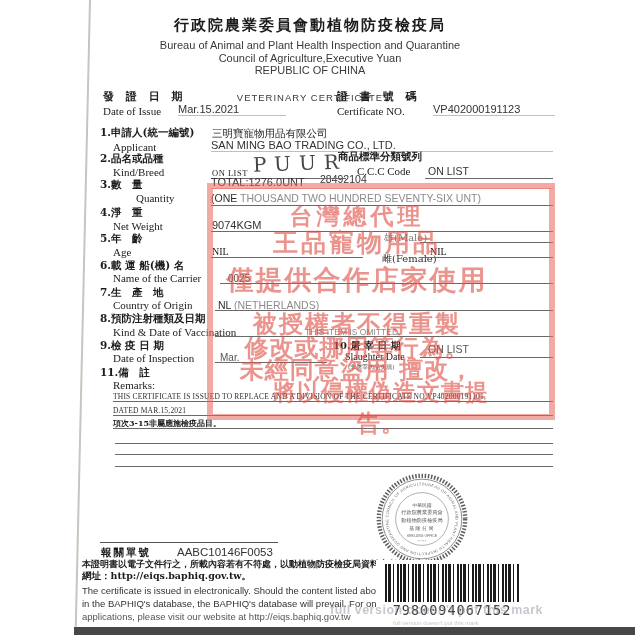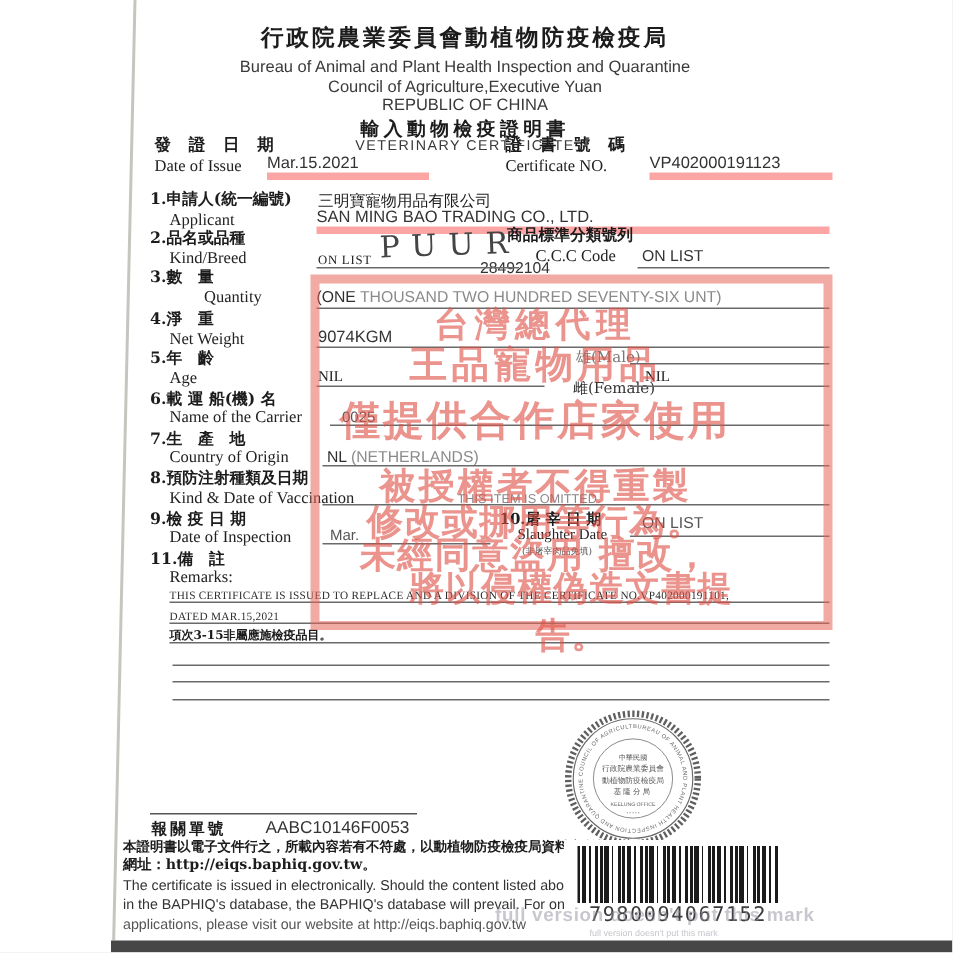--- a/index.html
+++ b/index.html
@@ -4,21 +4,21 @@
 <style>
   html,body{margin:0;padding:0;background:#e9e9e7;}
   .page{position:relative;width:635px;height:635px;background:#ffffff;overflow:hidden;
         font-family:"Liberation Sans",sans-serif;color:#222;}
   .abs{position:absolute;}
   .zh{font-family:"DejaVu Serif","Liberation Serif",serif;font-weight:bold;color:#1c1c1c;}
   .ens{font-family:"Liberation Serif",serif;color:#222;}
   .val{font-family:"Liberation Sans",sans-serif;color:#333;}
   .line{position:absolute;height:1px;background:#6a6a6a;}
   .hdr{position:absolute;left:80px;width:460px;text-align:center;}
-  .ulv{display:inline-block;border-bottom:5px solid #fca5a5;}
+  .ulv{display:inline-block;border-bottom:1px solid #fca5a5;}
   
   .stamp{position:absolute;left:207px;top:183px;width:348px;height:237px;box-sizing:border-box;
          border:6px solid rgba(229,100,90,.55);z-index:6;pointer-events:none;}
   .stamp span{position:absolute;left:0;right:48px;text-align:center;
          font-family:"DejaVu Sans",sans-serif;font-weight:bold;color:rgba(222,82,72,.62);}
   .st1{top:12px;font-size:23px;letter-spacing:4px;}
   .st2{top:37px;font-size:25px;letter-spacing:3px;}
   .st3{top:73px;font-size:27px;letter-spacing:2px;}
   .st4{top:119px;font-size:24px;letter-spacing:2px;}
   .st5{top:143px;font-size:24px;letter-spacing:1px;}
@@ -44,21 +44,20 @@
 
 <div class="page">
 
   <div class="edge"></div>
   <div class="strip"></div>
 
   <div class="hdr val" style="top:39px;font-size:11px;color:#3a3a3a;">Bureau of Animal and Plant Health Inspection and Quarantine</div>
   <div class="hdr zh" style="top:16px;font-size:15px;letter-spacing:2px;">行政院農業委員會動植物防疫檢疫局</div>
   <div class="hdr val" style="top:52px;font-size:11px;color:#3a3a3a;">Council of Agriculture,Executive Yuan</div>
   <div class="hdr val" style="top:64px;font-size:11px;color:#3a3a3a;">REPUBLIC OF CHINA</div>
-  <div class="hdr zh" style="top:78px;font-size:12.5px;letter-spacing:3px;">輸入動物檢疫證明書</div>
   <div class="hdr val" style="top:92px;font-size:9.5px;letter-spacing:1px;color:#3a3a3a;">VETERINARY CERTIFICATE</div>
 
   <div class="abs zh" style="left:103px;top:89px;font-size:11px;letter-spacing:4px;">發 證 日 期</div>
   <div class="abs ens" style="left:103px;top:105px;font-size:11px;">Date of Issue</div>
   <div class="abs val ulv" style="left:178px;top:103px;width:108px;font-size:11px;">Mar.15.2021</div>
   <div class="abs zh" style="left:337px;top:89px;font-size:11px;letter-spacing:4px;">證 書 號 碼</div>
   <div class="abs ens" style="left:337px;top:105px;font-size:11px;">Certificate NO.</div>
   <div class="abs val ulv" style="left:433px;top:103px;width:122px;font-size:11px;">VP402000191123</div>
 
   <div class="abs zh" style="left:100px;top:126px;font-size:10.5px;">1.申請人(統一編號)</div>
@@ -72,20 +71,21 @@
   <div class="abs ens" style="left:212px;top:168px;font-size:8.5px;letter-spacing:.5px;">ON LIST</div>
   <div class="abs" style="left:253px;top:151px;font-size:20px;letter-spacing:8px;color:#444;transform:rotate(-2deg);font-family:'DejaVu Serif',serif;">PUUR</div>
   <div class="line" style="left:211px;top:178px;width:135px;"></div>
   <div class="abs zh" style="left:338px;top:150px;font-size:10.5px;">商品標準分類號列</div>
   <div class="abs ens" style="left:357px;top:165px;font-size:11px;">C.C.C Code</div>
   <div class="abs val" style="left:428px;top:165px;font-size:10.5px;">ON LIST</div>
   <div class="line" style="left:425px;top:178px;width:128px;"></div>
 
   <div class="abs zh" style="left:100px;top:178px;font-size:10.5px;">3.數　量</div>
   <div class="abs ens" style="left:113px;top:192px;font-size:11px;padding-left:23px;">Quantity</div>
+  <div class="abs val ulv" style="left:211px;top:176px;width:342px;font-size:11px;color:#2e2e2e;">TOTAL:1276.0UNT</div>
   <div class="abs" style="left:211px;top:192px;width:342px;border-bottom:1px solid #6a6a6a;padding-bottom:1px;font-size:10.5px;">
     <span class="val" style="color:#2e2e2e;">(ONE</span><span class="val" style="color:#8a8a8a;"> THOUSAND TWO HUNDRED SEVENTY-SIX UNT)</span>
   </div>
 
   <div class="abs zh" style="left:100px;top:206px;font-size:10.5px;">4.淨　重</div>
   <div class="abs ens" style="left:113px;top:220px;font-size:11px;">Net Weight</div>
   <div class="abs val" style="left:212px;top:219px;font-size:11px;">9074KGM</div>
   <div class="line" style="left:211px;top:231px;width:342px;"></div>
 
   <div class="abs zh" style="left:100px;top:232px;font-size:10.5px;">5.年　齡</div>

